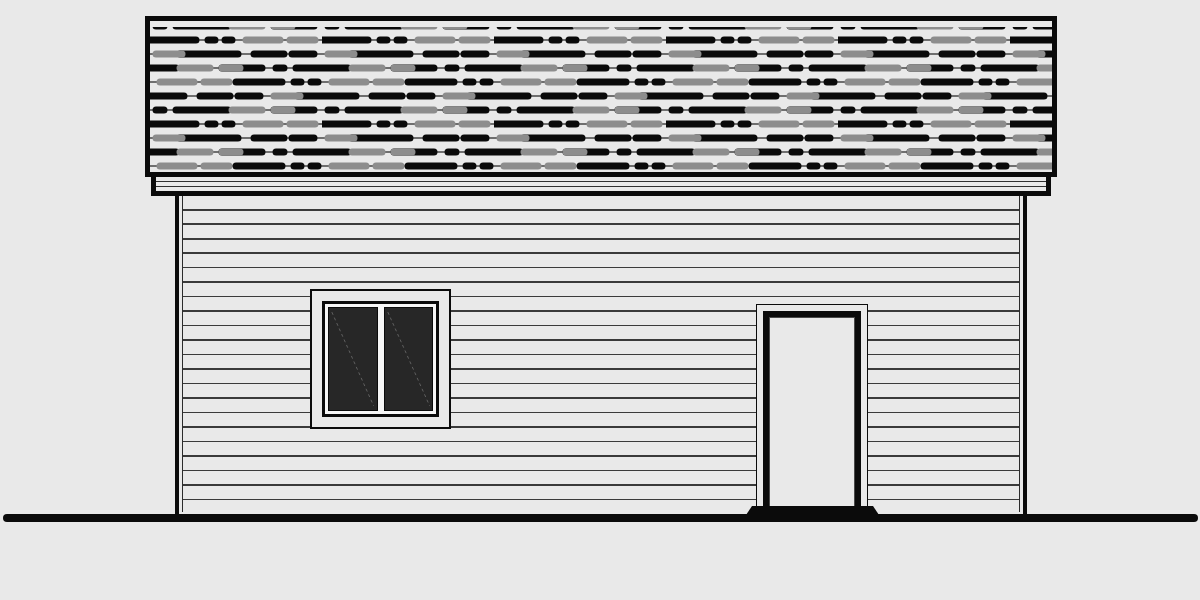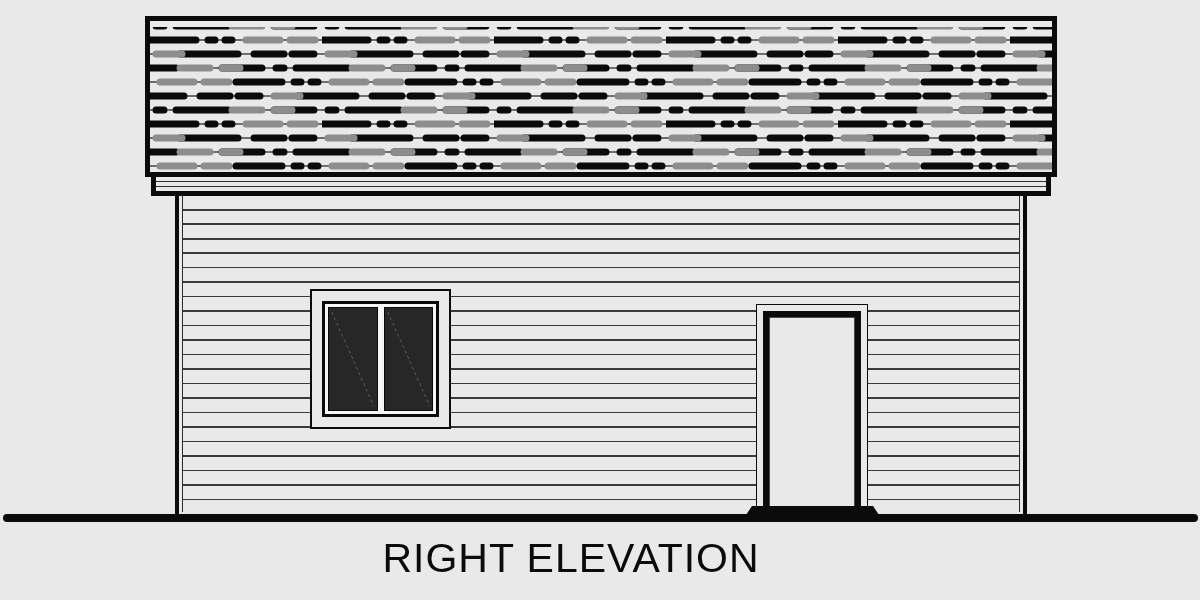--- a/index.html
+++ b/index.html
@@ -138,15 +138,14 @@
 
   <div class="door">
     <div class="door-frame">
       <div class="door-slab"></div>
     </div>
   </div>
   <div class="door-step"></div>
 
   <div class="ground"></div>
 
-  <div class="title">RIGHT ELEVATION</div>
 
 </div>
 
 </body></html>

